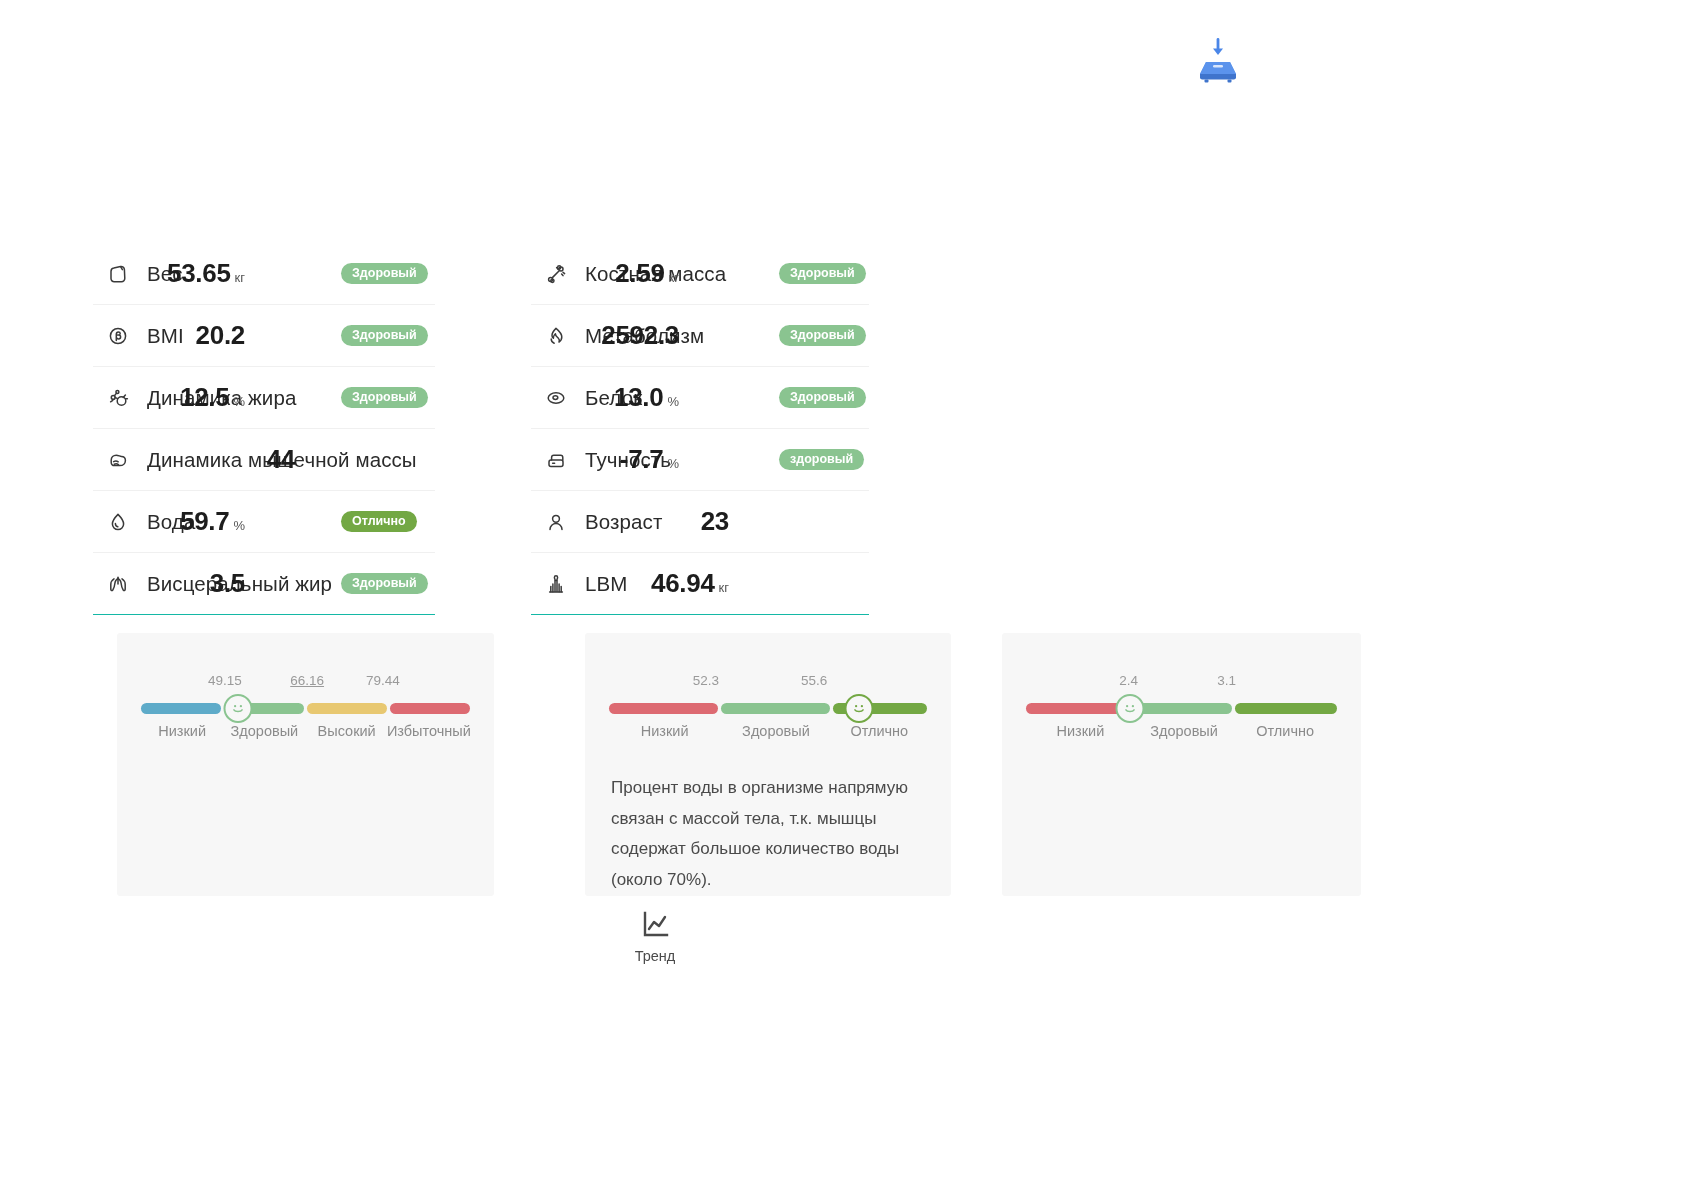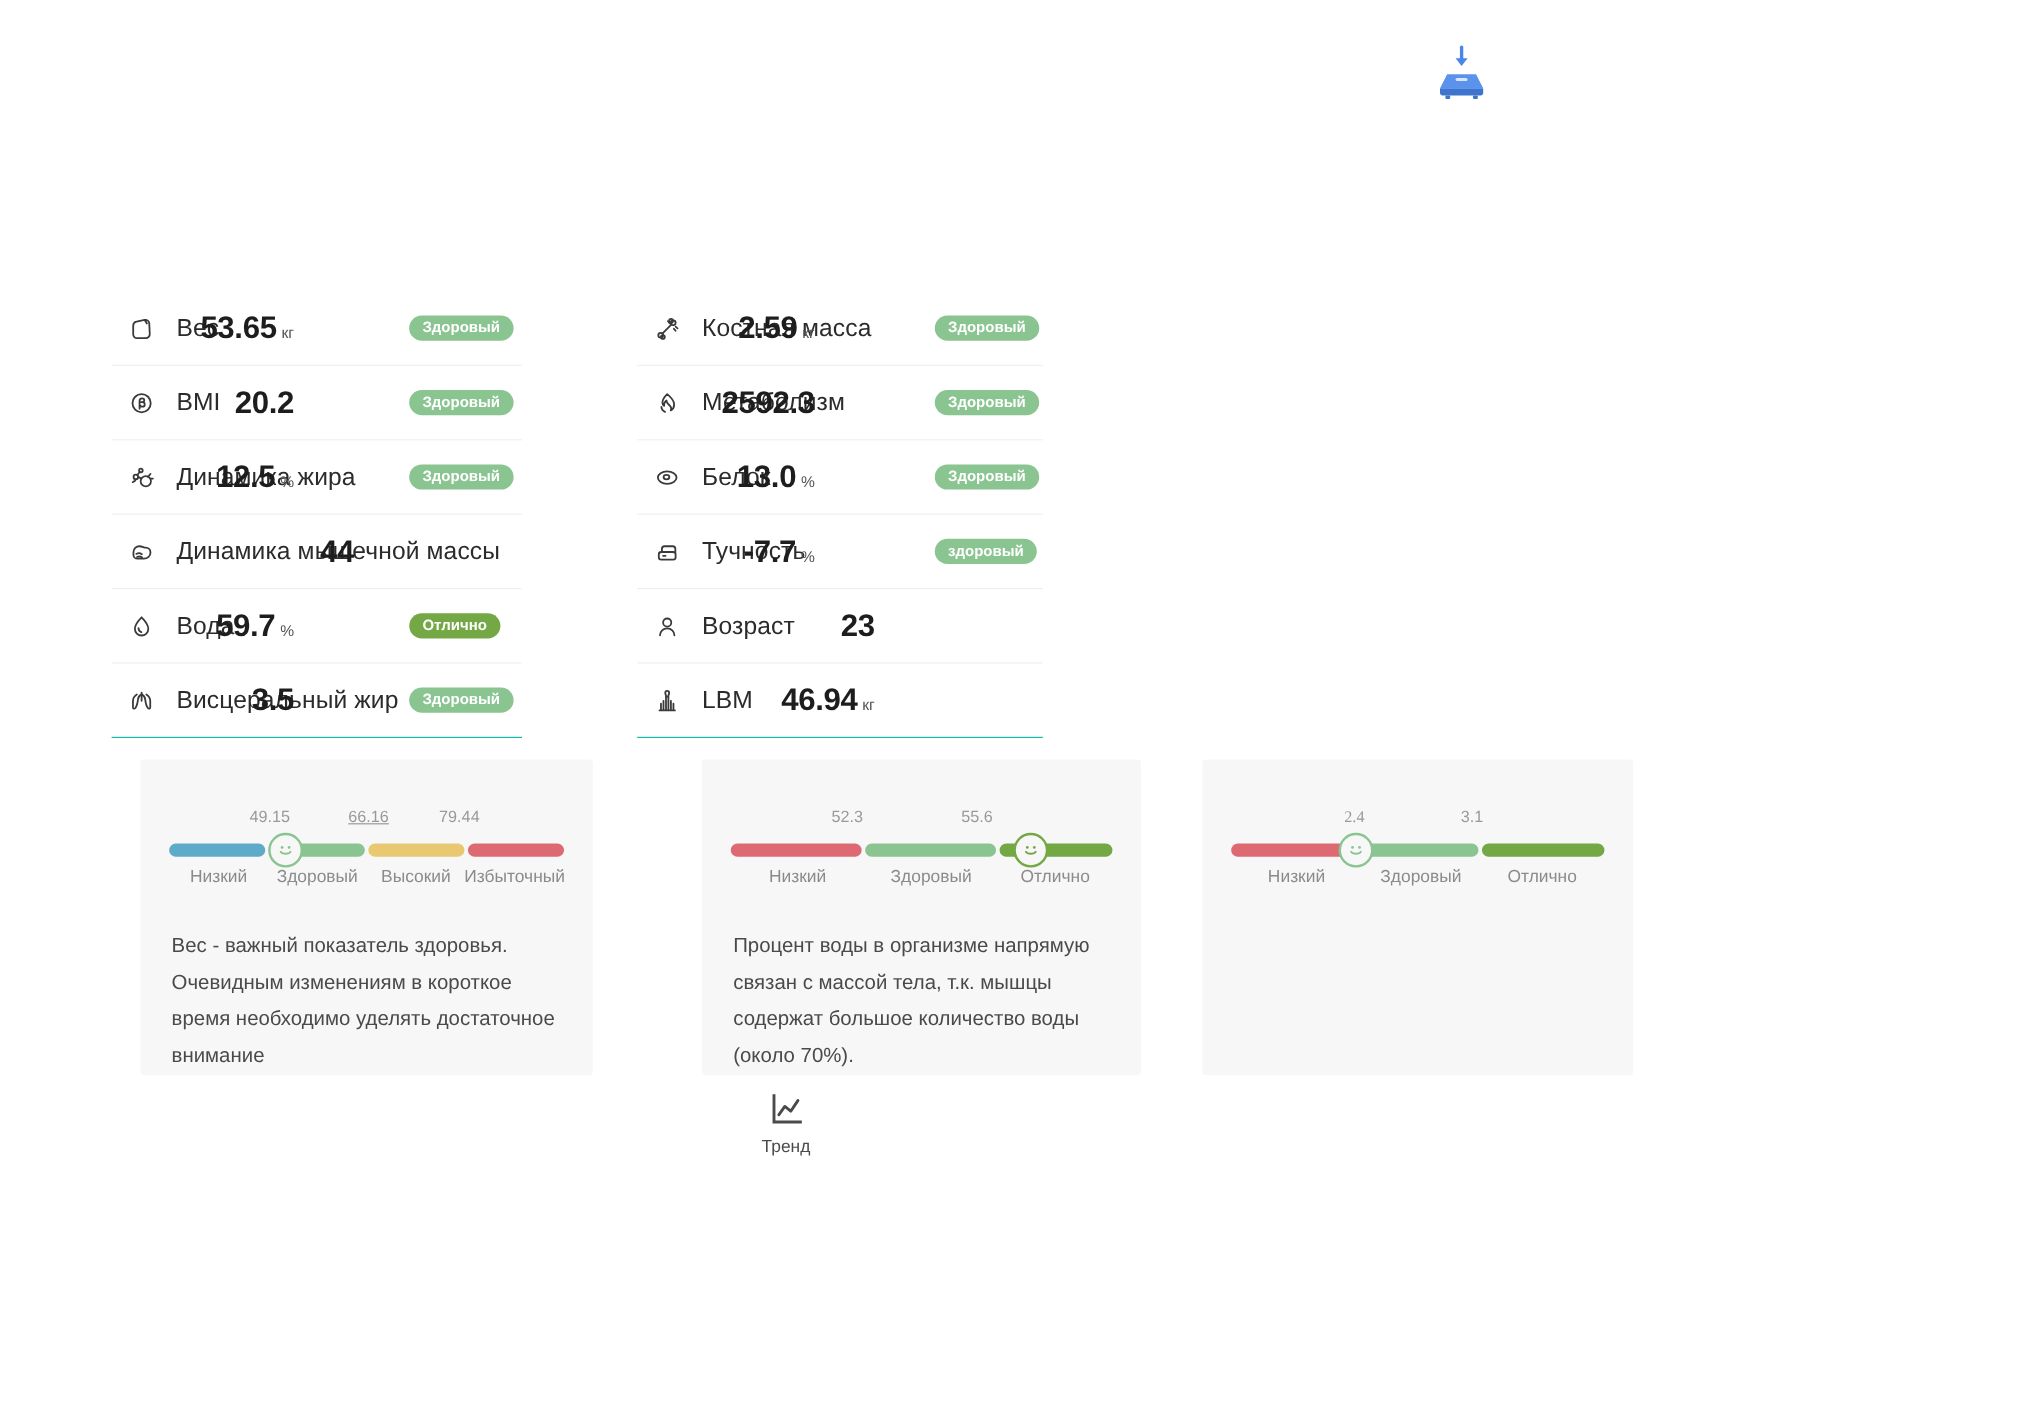--- a/index.html
+++ b/index.html
@@ -397,21 +397,20 @@
   <path d="M4.4 9.8 C5.6 12 11.4 12 12.6 9.8" fill="none" stroke="#8ac490" stroke-width="1.5" stroke-linecap="round"></path>
 </svg>
       </div>
       <div class="seg-labels">
         <div class="seg-label" style="left: 12.5%;">Низкий</div>
         <div class="seg-label" style="left: 37.5%;">Здоровый</div>
         <div class="seg-label" style="left: 62.5%;">Высокий</div>
         <div class="seg-label" style="left: 87.5%;">Избыточный</div>
       </div>
     </div>
-    <div class="card-text">Вес - важный показатель здоровья. Очевидным изменениям в короткое время необходимо уделять достаточное внимание</div>
   </div>
 <div class="card" id="card-water">
     <div class="scale-block" style="position: absolute; left: 24px; right: 24px; top: 20px;">
       <div class="ticks">
         <div class="tick" style="left: 30.5%;">52.3</div>
         <div class="tick" style="left: 64.5%;">55.6</div>
       </div>
       <div class="bar-track">
         <div class="seg" style="background: rgb(221, 106, 114); flex: 1.05 1 0px;"></div>
         <div class="seg" style="background: rgb(138, 196, 144); flex: 1.05 1 0px;"></div>
@@ -428,21 +427,21 @@
         <div class="seg-label" style="left: 17.5%;">Низкий</div>
         <div class="seg-label" style="left: 52.5%;">Здоровый</div>
         <div class="seg-label" style="left: 85%;">Отлично</div>
       </div>
     </div>
     <div class="card-text">Процент воды в организме напрямую связан с массой тела, т.к. мышцы содержат большое количество воды (около 70%).</div>
   </div>
 <div class="card" id="card-bone">
     <div class="scale-block" style="position: absolute; left: 24px; right: 24px; top: 20px;">
       <div class="ticks">
-        <div class="tick" style="left: 33%; font-family: Liberation Serif, serif;">2.4</div>
+        <div class="tick" style="left: 33%;">2.4</div>
         <div class="tick" style="left: 64.5%; text-align: right;">3.1</div>
       </div>
       <div class="bar-track">
         <div class="seg" style="background: rgb(221, 106, 114); flex: 1.05 1 0px;"></div>
         <div class="seg" style="background: rgb(138, 196, 144); flex: 0.95 1 0px;"></div>
         <div class="seg" style="background: rgb(115, 168, 68); flex: 1 1 0px;"></div>
       </div>
       <div class="face" style="left: 33.5%;">
         <svg width="17" height="17" viewBox="0 0 17 17">
   <circle cx="5.6" cy="6.2" r="1.15" fill="#8ac490"></circle>

